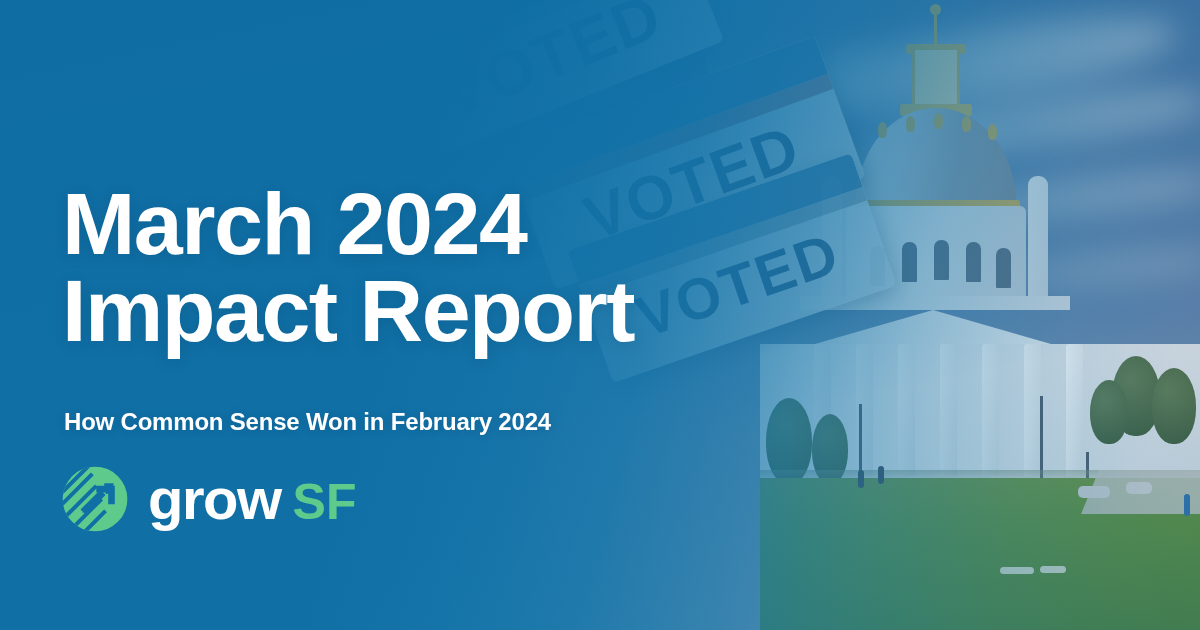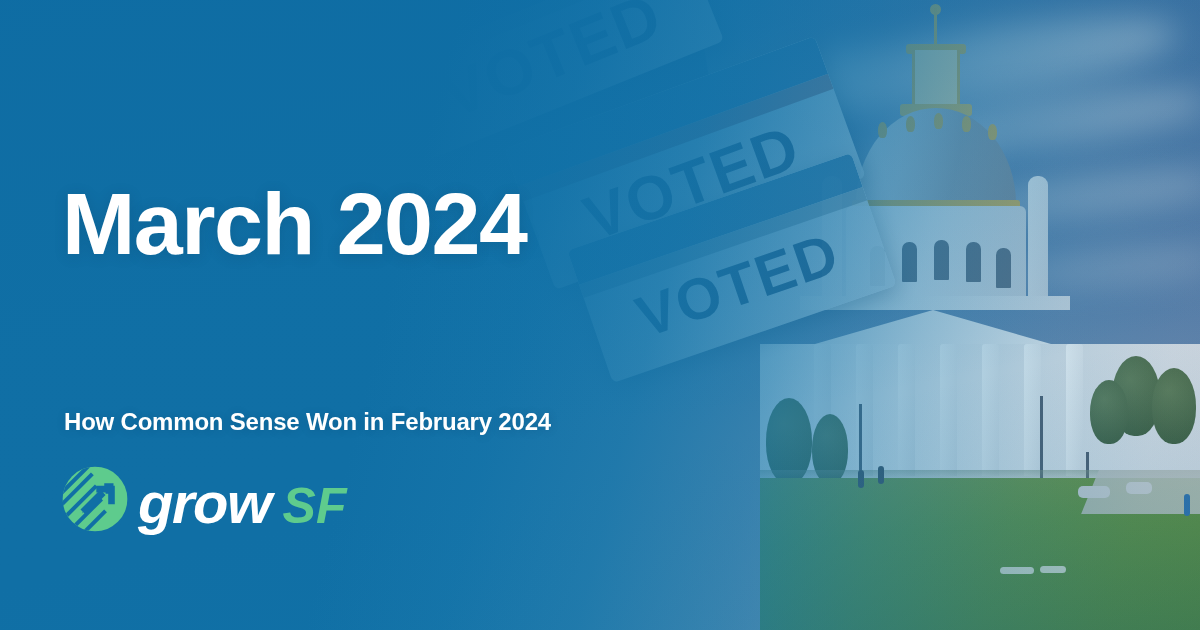--- a/index.html
+++ b/index.html
@@ -140,21 +140,21 @@
     text-shadow:0 2px 14px rgba(6,50,80,.18);
   }
   .title .ln{display:block;}
   .subtitle{
     position:absolute;top:400px;left:2px;width:700px;
     margin:0;color:#ffffff;
     font-size:24px;font-weight:700;letter-spacing:-.2px;
     text-shadow:0 1px 8px rgba(6,50,80,.2);
   }
 
-  .logo{position:absolute;top:458px;left:0;display:flex;align-items:flex-end;gap:10px;font-style:italic;}
+  .logo{position:absolute;top:458px;left:0;display:flex;align-items:center;gap:20px;}
   .logo-mark{width:66px;height:66px;display:block;}
   .logo-text{
     font-size:58px;font-weight:700;letter-spacing:-1.5px;line-height:1;
     white-space:nowrap;
   }
   .logo-grow{color:#ffffff;}
   .logo-sf{color:#5ecb8d;font-size:50px;letter-spacing:0px;margin-left:12px;}
 </style>
 </head>
 <body>
@@ -277,20 +277,21 @@
     </div>
 
     <div class="tint"></div>
     <div class="tint2"></div>
   </div>
 
   <div class="content">
 
     <h1 class="title">
       <span class="ln">March 2024</span>
+      <span class="ln">Impact Report</span>
     </h1>
 
     <p class="subtitle">How Common Sense Won in February 2024</p>
 
     <div class="logo">
       <svg class="logo-mark" viewBox="0 0 100 100">
         <defs>
           <clipPath id="circClip">
               <circle cx="50" cy="50" r="49"></circle>
             </clipPath>

